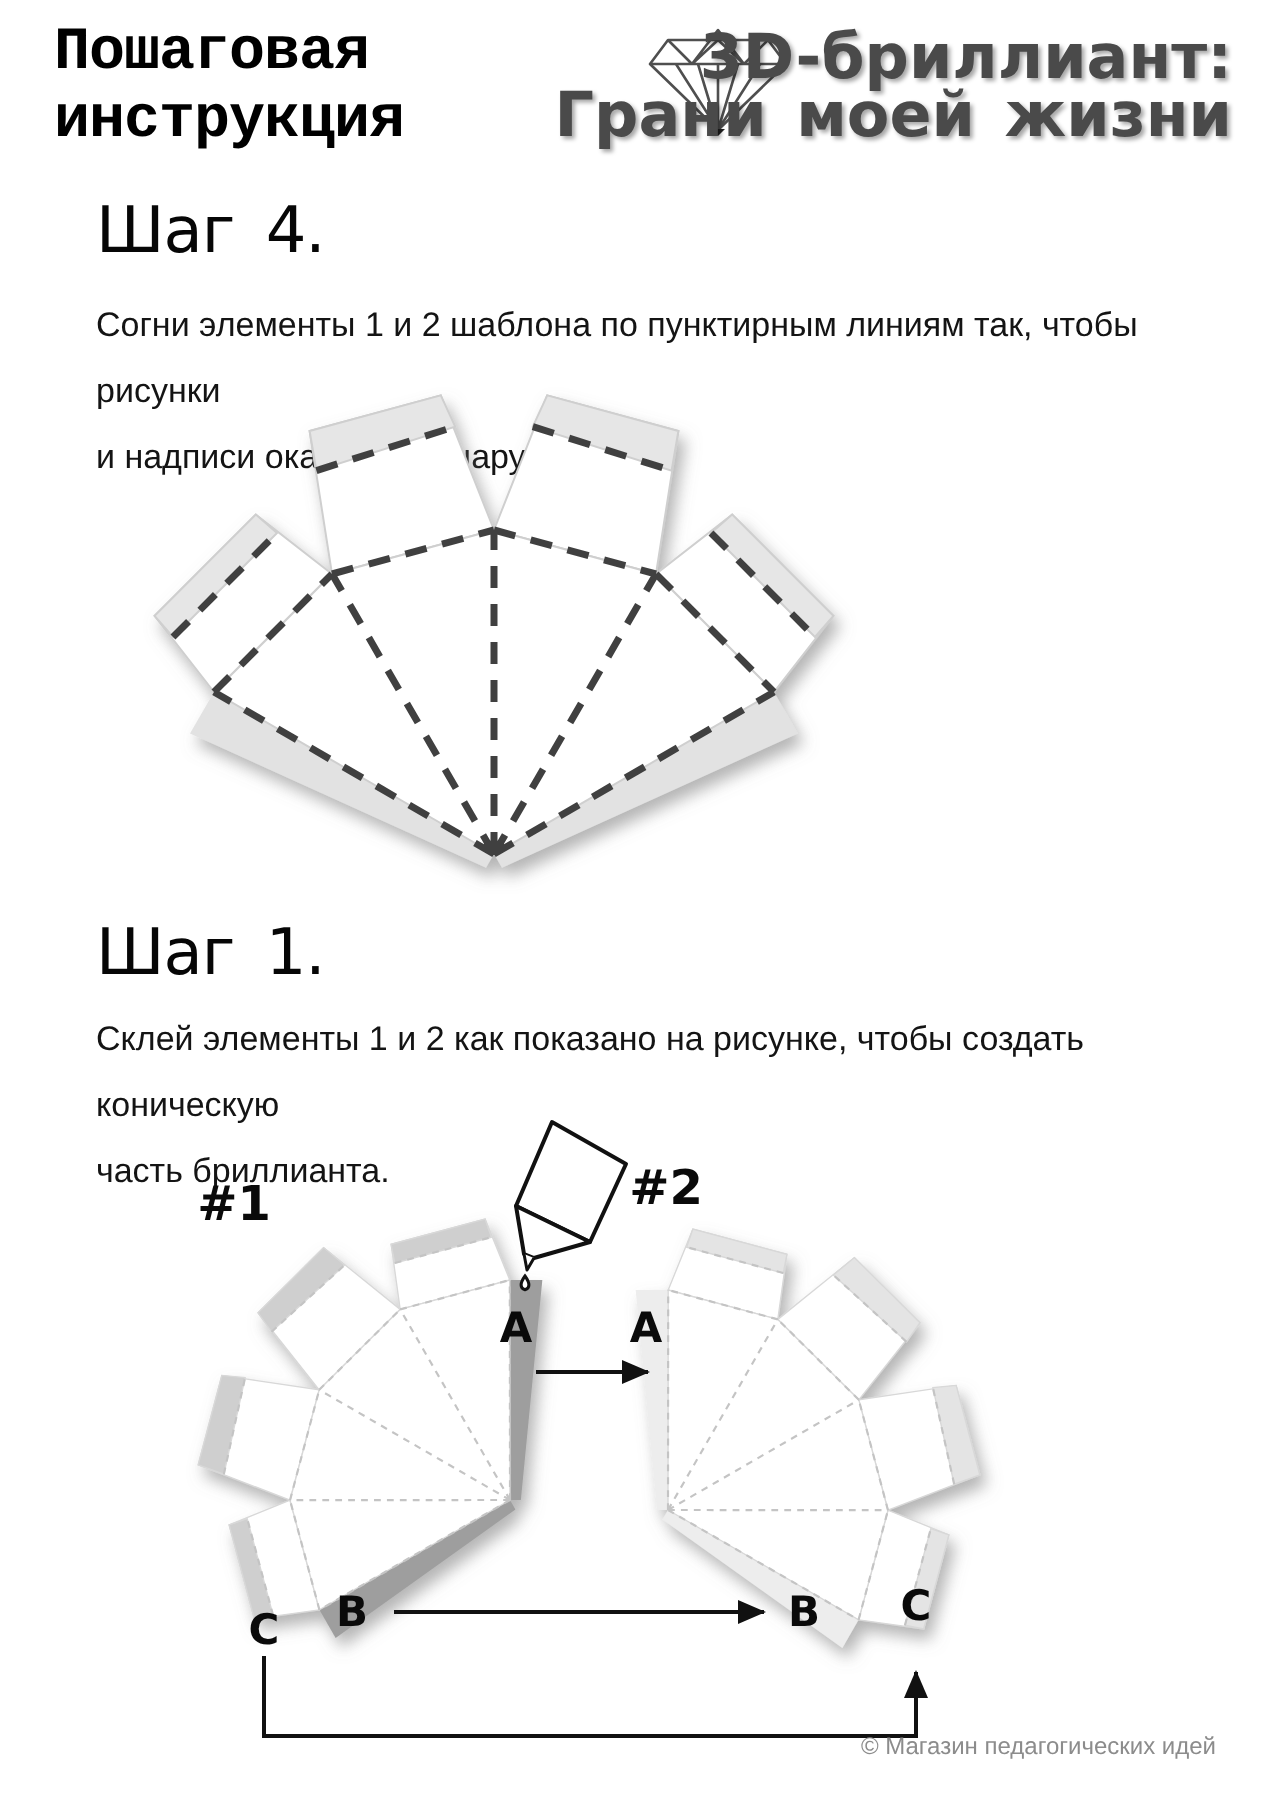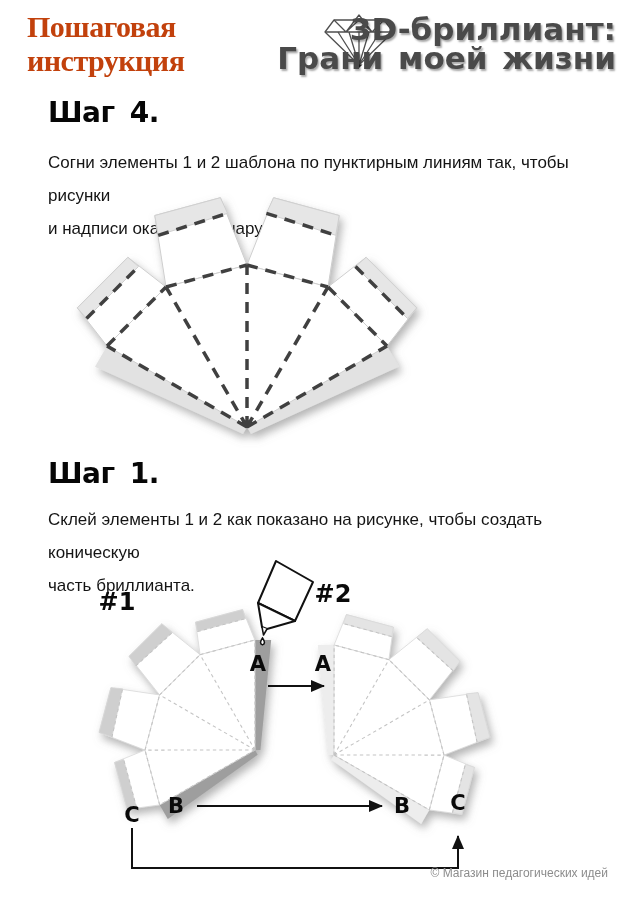--- a/index.html
+++ b/index.html
@@ -1,27 +1,27 @@
 <!DOCTYPE html>
 <html style="--fold-line: #414141; --light-fold-line: #c4c4c4; --paper-shade: #e2e2e2; --glue-tab: #9e9e9e; --brand-text: #4a4a4a; --footer-text: #8c8c8c;"><head>
 <meta charset="utf-8">
 <style>
   html,body{margin:0;padding:0;background:#fff;}
   .page{position:relative;width:636px;height:900px;background:#fff;overflow:hidden;
         font-family:"Liberation Sans",sans-serif;color:#111;}
-  .title{position:absolute;left:27px;top:10px;font-family:Liberation Serif, serif;
+  .title{position:absolute;left:27px;top:10px;font-family:Liberation Mono, monospace;
          font-weight:bold;font-size:30px;line-height:34px;letter-spacing:-0.5px;
-         color:#c2410c;white-space:pre-line;}
+         color:#000000;white-space:pre-line;}
   .brand-icon{position:absolute;left:319px;top:12px;}
   .brand{position:absolute;right:20px;top:15px;text-align:right;
          font-family:"DejaVu Sans",sans-serif;font-weight:bold;font-size:31px;line-height:29px;
          color:var(--brand-text,#4a4a4a);word-spacing:4px;
          text-shadow:1.5px 1.5px 2px rgba(0,0,0,0.35);}
-  h2.step{position:absolute;margin:0;font-family:"DejaVu Sans",sans-serif;font-weight:bold;
-          font-size:28px;color:#060606;word-spacing:6px;letter-spacing:-0.5px;}
+  h2.step{position:absolute;margin:0;font-family:"DejaVu Sans",sans-serif;font-weight:normal;
+          font-size:32px;color:#060606;word-spacing:6px;letter-spacing:-0.5px;}
   .h-step4{left:48px;top:96px;} .h-step5{left:48px;top:457px;}
   p.body{position:absolute;margin:0;font-size:17px;line-height:33px;color:#141414;
          white-space:pre-line;width:560px;}
   .p-step4{left:48px;top:146px;} .p-step5{left:48px;top:503px;}
   .diag1{position:absolute;left:0;top:188px;}
   .diag2{position:absolute;left:0;top:552px;}
   .footer{position:absolute;left:0;top:866px;width:608px;text-align:right;
           font-size:12px;color:var(--footer-text,#8c8c8c);}
   .defs-only{position:absolute;width:0;height:0;}
   

